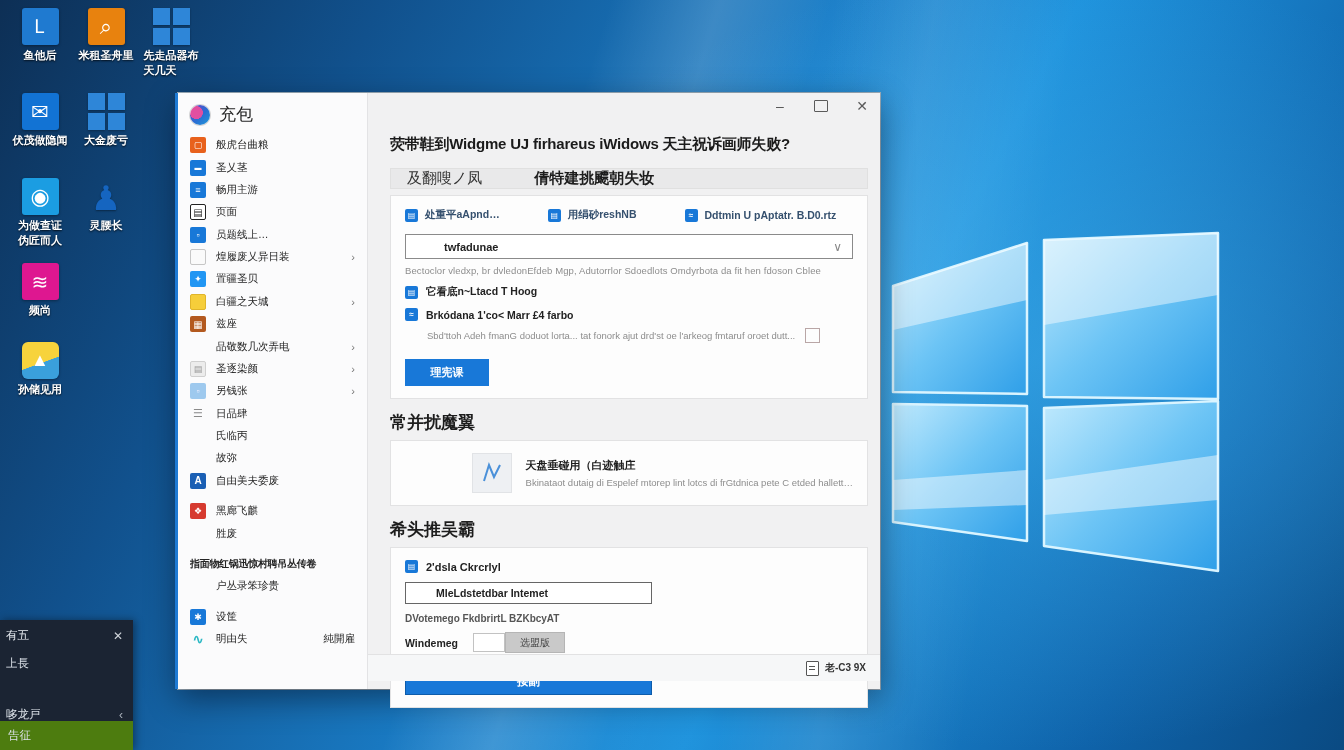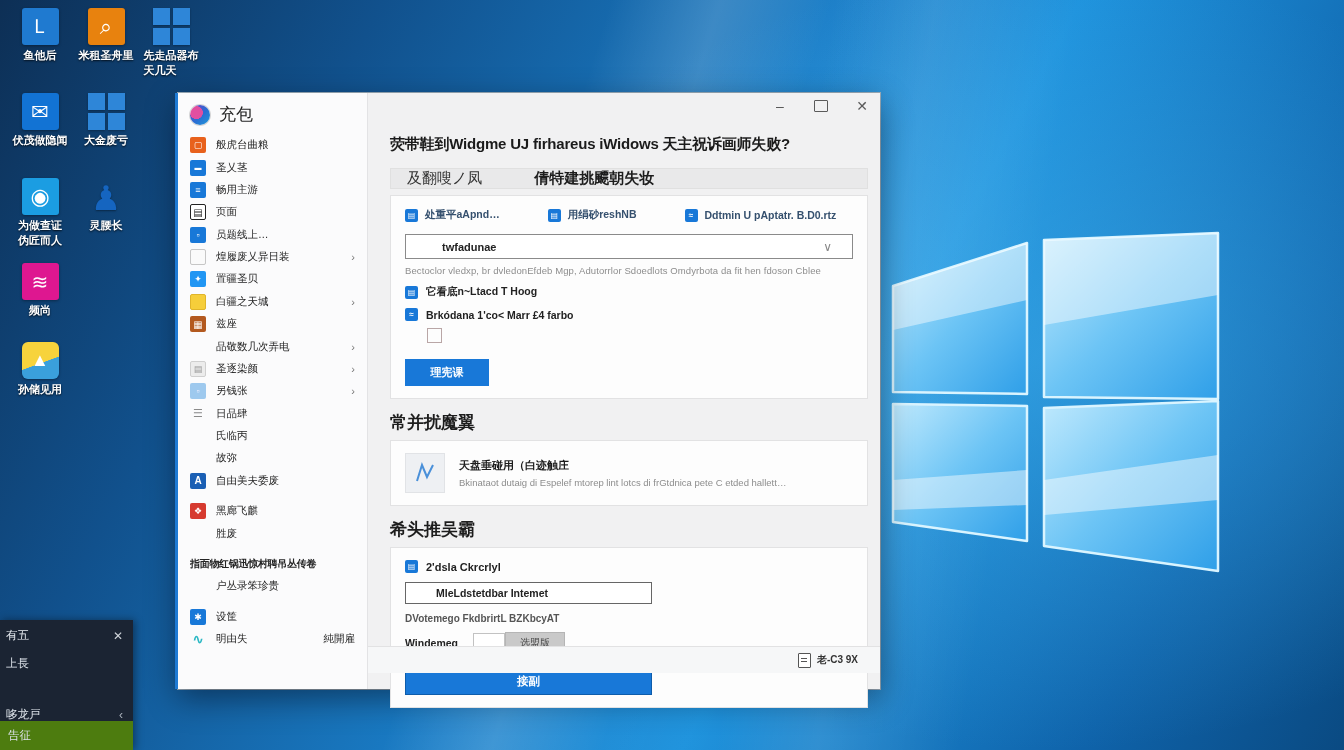--- a/index.html
+++ b/index.html
@@ -86,43 +86,43 @@
   .dlg-title{margin-top:42px;font-size:15px;font-weight:bold;color:#1b1b1b;letter-spacing:-0.2px;}
   .tabbar{margin-top:14px;background:#e9e9ea;border:1px solid #e0e0e0;height:24px;display:flex;align-items:center;gap:52px;padding:0 16px;margin-right:0;}
   .tab{font-size:15px;color:#333;text-align:center;}
   .tab.active{font-weight:bold;color:#1d1d1d;}
   .card{background:#fdfdfd;border:1px solid #e2e2e3;margin-top:6px;padding:12px 14px;}
   .opt-row{display:flex;gap:48px;align-items:center;}
   .opt{display:flex;align-items:center;gap:7px;font-size:10.5px;color:#35506e;font-weight:bold;}
   .mi{width:13px;height:13px;border-radius:2px;background:#1878d8;color:#fff;display:grid;place-items:center;font-size:8px;flex:0 0 13px;}
   .mi::before{content:"▤";}
   .mi.alt::before{content:"≈";}
-  .combo{margin-top:12px;height:23px;border:1px solid #8a8a8a;background:#fff;display:flex;align-items:center;gap:0;padding:0 20px;}
+  .combo{margin-top:12px;height:23px;border:1px solid #8a8a8a;background:#fff;display:flex;align-items:center;gap:12px;padding:0 10px;}
   .combo .val{font-size:11px;font-weight:bold;color:#222;flex:1;}
   .combo .chev{color:#888;font-size:12px;}
   .caption{margin-top:6px;font-size:9.5px;color:#8d8d8d;letter-spacing:.1px;}
   .chk-row{display:flex;align-items:center;gap:8px;margin-top:9px;font-size:10.5px;font-weight:bold;color:#222;}
   .fineprint{display:flex;align-items:center;gap:10px;margin-top:7px;margin-left:22px;font-size:9.5px;color:#8d8d8d;}
   .checkbox{width:13px;height:13px;border:1px solid #b9a6a6;background:#fdfdfd;flex:0 0 13px;}
   .btn-blue{margin-top:16px;width:84px;height:27px;background:#1878d8;color:#fff;font-size:11px;display:grid;place-items:center;border:none;font-weight:bold;}
   .sec-head{margin-top:12px;font-size:17px;font-weight:bold;color:#1d1d1d;}
-  .card2{display:flex;gap:14px;align-items:center;}
+  .card2{display:flex;gap:14px;align-items:center;justify-content:flex-end;}
   .nbox{width:38px;height:38px;background:#eef0f3;border:1px solid #e1e3e6;display:grid;place-items:center;flex:0 0 38px;}
   .card2 .t{font-size:11px;font-weight:bold;color:#1d1d1d;}
   .card2 .d{font-size:9.5px;color:#8d8d8d;margin-top:4px;}
   .fld-row{display:flex;align-items:center;gap:8px;font-size:11px;font-weight:bold;color:#222;}
   .inp{margin-top:9px;width:247px;height:22px;border:1px solid #666;background:#fff;display:flex;align-items:center;gap:7px;padding:0 7px;box-sizing:border-box;}
   .inp .val{font-size:10.5px;font-weight:bold;color:#222;}
   .meta{margin-top:9px;font-size:10px;font-weight:bold;color:#555;}
   .mini-row{margin-top:8px;display:flex;align-items:center;gap:0;}
   .mini-row .lbl{font-size:10.5px;font-weight:bold;color:#222;width:68px;}
   .mini-inp{width:30px;height:17px;background:#fff;border:1px solid #c2c2c2;}
   .mini-btn{height:19px;padding:0 14px;background:#c9c9c9;border:1px solid #b5b5b5;font-size:10px;color:#444;display:grid;place-items:center;}
   .btn-submit{margin-top:14px;width:247px;height:28px;background:#1878d8;border:1px solid #0d5cab;color:#fff;font-size:11.5px;display:grid;place-items:center;font-weight:bold;}
-  .win-footer{position:absolute;left:190px;right:0;bottom:16px;height:26px;background:#f6f7f8;border-top:1px solid #e2e2e3;display:flex;align-items:center;justify-content:flex-end;gap:6px;padding-right:22px;}
+  .win-footer{position:absolute;left:190px;right:0;bottom:8px;height:26px;background:#f6f7f8;border-top:1px solid #e2e2e3;display:flex;align-items:center;justify-content:flex-end;gap:6px;padding-right:14px;}
   .doc-ic{width:11px;height:13px;border:1.3px solid #555;border-radius:1px;background:linear-gradient(#555 0 0) 50% 4px/6px 1px no-repeat,linear-gradient(#555 0 0) 50% 7px/6px 1px no-repeat,#fff;}
   .wf-txt{font-size:10px;color:#333;font-weight:bold;}
 </style>
 </head>
 <body>
 
 <div class="stage">
 
   <div class="wallpaper">
     <div class="beam b1"></div>
@@ -398,20 +398,21 @@
         <div class="caption">Bectoclor vledxp, br dvledonEfdeb Mgp, Adutorrlor Sdoedlots Omdyrbota da fit hen fdoson Cblee</div>
         <div class="chk-row">
             <span class="mi"></span>
             <span>它看底n~Ltacd T Hoog</span>
           </div>
         <div class="chk-row">
             <span class="mi alt"></span>
             <span>Brkódana 1'co&lt; Marr £4 farbo</span>
           </div>
         <div class="fineprint">
+          <span>Sbd'ttoh Adeh fmanG doduot lorta... tat fonork ajut drd'st oe l'arkeog fmtaruf oroet dutt...</span>
           <span class="checkbox"></span>
         </div>
         <button class="btn-blue">理宪课</button>
       </div>
 
       <div class="sec-head">常并扰魔翼</div>
       <div class="card card2">
         <span class="nbox">
           <svg width="22" height="22" viewBox="0 0 22 22">
               <polyline points="3,19 8,3 13,15 19,3" fill="none" stroke="#4a90d9" stroke-width="2"></polyline>

